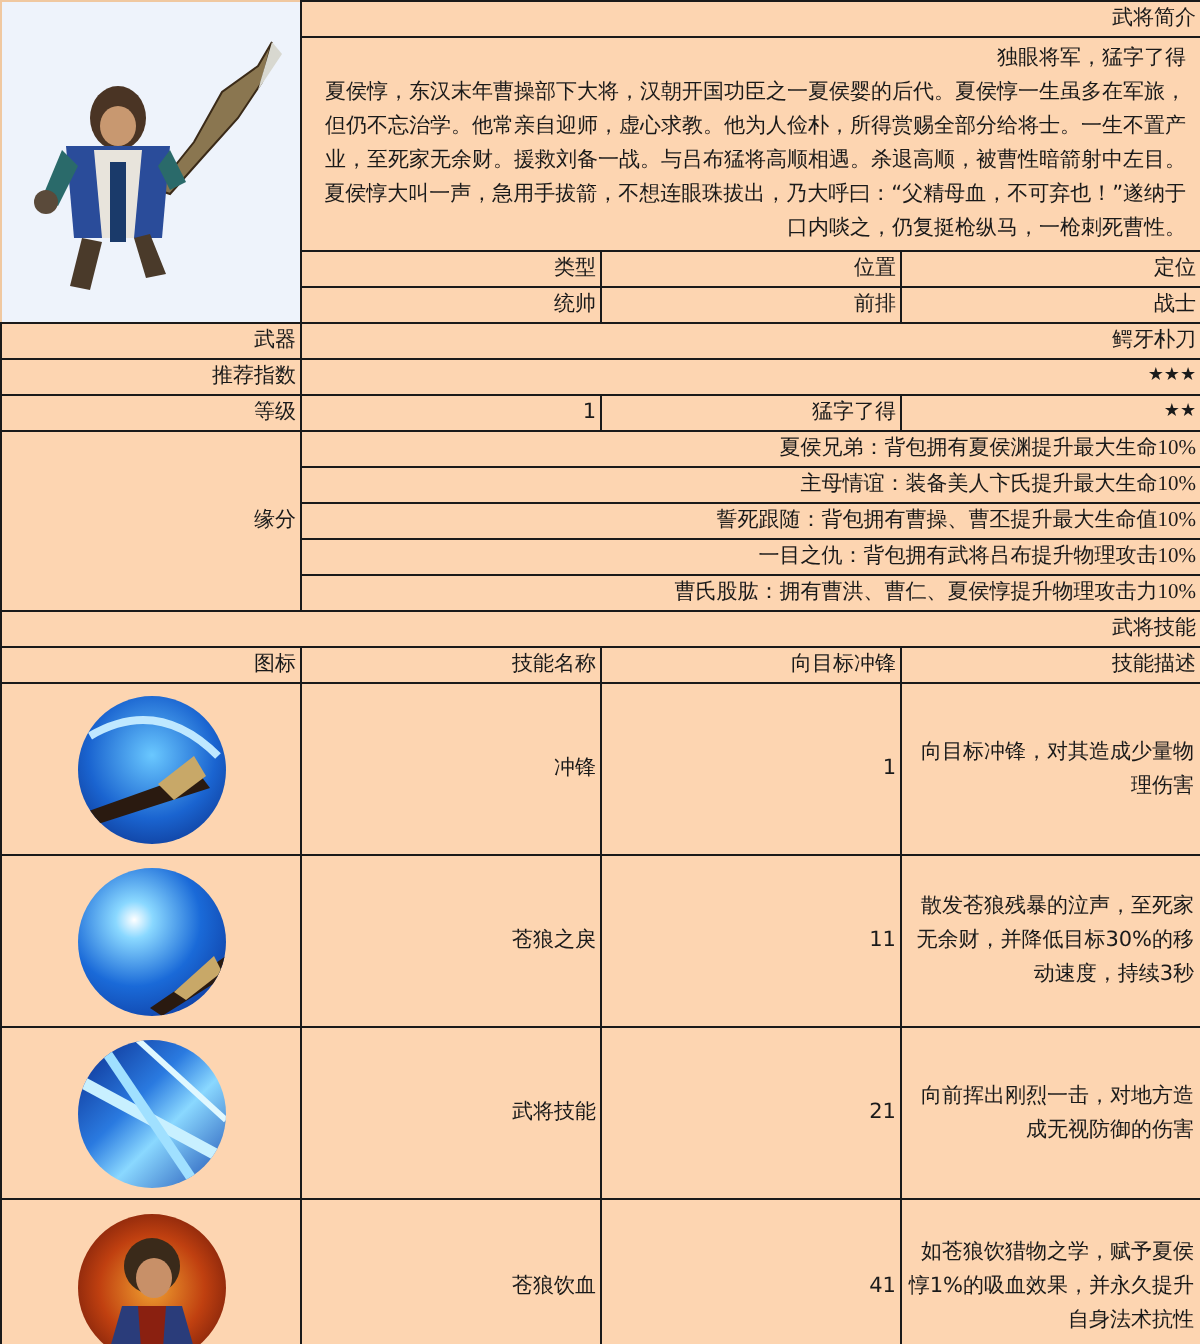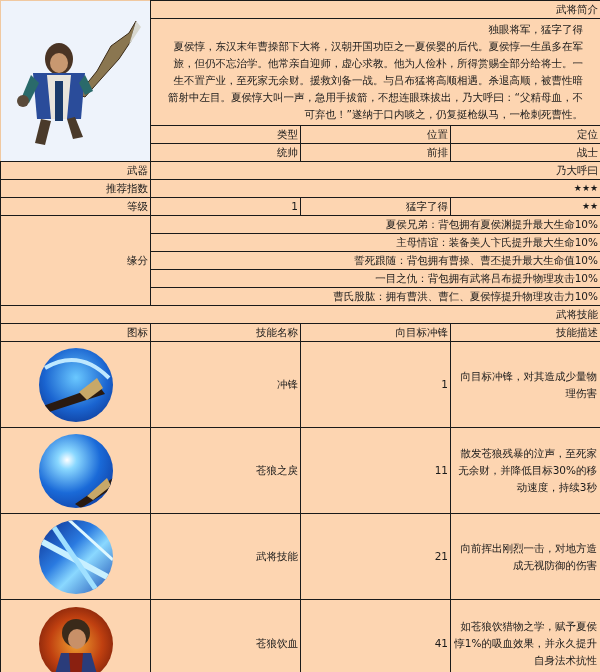--- a/index.html
+++ b/index.html
@@ -1,22 +1,22 @@
 <!DOCTYPE html>
 <html><head>
 <meta charset="utf-8">
 <style>
   html, body { margin:0; padding:0; background:#fdd5b1; }
   body { width:600px; height:672px; overflow:hidden; font-family:"DejaVu Sans", sans-serif; font-size:10.5px; color:#1a1a1a; }
   table.main { border-collapse:collapse; width:600px; table-layout:fixed; background:#fdd5b1; }
   table.main td { border:1.5px solid #1a1a1a; padding:0 2px; vertical-align:middle; text-align:right; line-height:17px; }
-  td.left { text-align:right; }
+  td.left { text-align:right;font-family:Liberation Serif, serif; }
   td.portrait { background:#eef3fb; padding:0 !important; border-left:1px solid #f0c8a0 !important; border-top:1px solid #f0c8a0 !important; }
   .portrait-box { width:150px; height:141px; position:relative; overflow:hidden; }
-  .bio { text-align:left; line-height:19.5px; padding:2px 17px !important; font-size:10.5px; }
+  .bio { text-align:left; line-height:19.5px; padding:2px 7px !important; font-size:10.5px; }
   .icon-circle { width:74px; height:74px; border-radius:50%; margin:0 auto; position:relative; overflow:hidden; }
   .desc { text-align:left; line-height:20px; padding:0 3px !important; }
   .star { letter-spacing:0px; font-size:9px; }
 </style>
 </head>
 <body>
 
 <table class="main">
   <colgroup>
     <col style="width:150px">
@@ -59,21 +59,21 @@
     <td>位置</td>
     <td>定位</td>
   </tr>
   <tr style="height:17px">
     <td>统帅</td>
     <td>前排</td>
     <td>战士</td>
   </tr>
   <tr style="height:17px">
     <td>武器</td>
-    <td colspan="3">乃大呼曰</td>
+    <td colspan="3">鳄牙朴刀</td>
   </tr>
   <tr style="height:17px">
     <td>推荐指数</td>
     <td colspan="3" class="star">★★★</td>
   </tr>
   <tr style="height:17px">
     <td>等级</td>
     <td>1</td>
     <td>猛字了得</td>
     <td class="star">★★</td>

